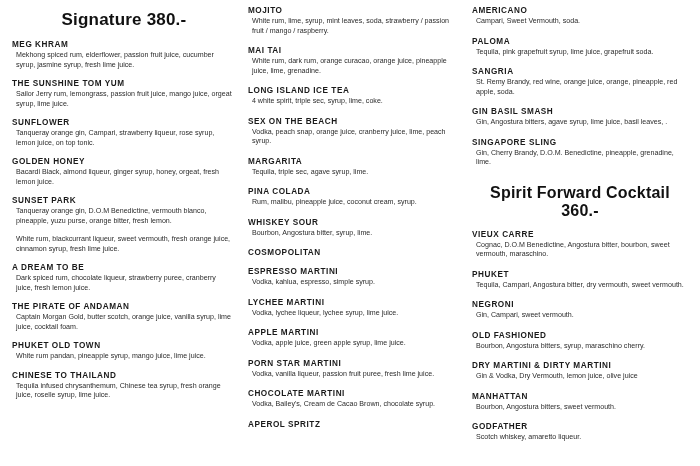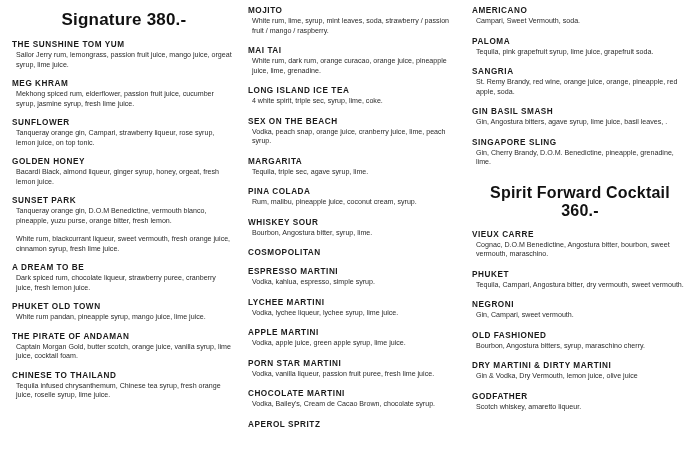--- a/index.html
+++ b/index.html
@@ -68,55 +68,55 @@
 </style>
 </head>
 <body>
 
 <div class="menu">
 
   <div class="col col-1">
     <div class="section-title">Signature 380.-</div>
 
     <div class="item">
+      <div class="item-name">MEG KHRAM</div>
+      <div class="item-desc">Mekhong spiced rum, elderflower, passion fruit juice, cucumber syrup, jasmine syrup, fresh lime juice.</div>
+    </div>
+    <div class="item">
       <div class="item-name">THE SUNSHINE TOM YUM</div>
       <div class="item-desc">Sailor Jerry rum, lemongrass, passion fruit juice, mango juice, orgeat syrup, lime juice.</div>
     </div>
     <div class="item">
-      <div class="item-name">MEG KHRAM</div>
-      <div class="item-desc">Mekhong spiced rum, elderflower, passion fruit juice, cucumber syrup, jasmine syrup, fresh lime juice.</div>
-    </div>
-    <div class="item">
       <div class="item-name">SUNFLOWER</div>
       <div class="item-desc">Tanqueray orange gin, Campari, strawberry liqueur, rose syrup, lemon juice, on top tonic.</div>
     </div>
     <div class="item">
       <div class="item-name">GOLDEN HONEY</div>
       <div class="item-desc">Bacardi Black, almond liqueur, ginger syrup, honey, orgeat, fresh lemon juice.</div>
     </div>
     <div class="item">
       <div class="item-name">SUNSET PARK</div>
       <div class="item-desc">Tanqueray orange gin, D.O.M Benedictine, vermouth blanco, pineapple, yuzu purse, orange bitter, fresh lemon.</div>
     </div>
     <div class="item">
       <div class="item-desc">White rum, blackcurrant liqueur, sweet vermouth, fresh orange juice, cinnamon syrup, fresh lime juice.</div>
     </div>
     <div class="item">
       <div class="item-name">A DREAM TO BE</div>
       <div class="item-desc">Dark spiced rum, chocolate liqueur, strawberry puree, cranberry juice, fresh lemon juice.</div>
     </div>
     <div class="item">
+      <div class="item-name">THE PIRATE OF ANDAMAN</div>
+      <div class="item-desc">Captain Morgan Gold, butter scotch, orange juice, vanilla syrup, lime juice, cocktail foam.</div>
+    </div>
+    <div class="item">
       <div class="item-name">PHUKET OLD TOWN</div>
       <div class="item-desc">White rum pandan, pineapple syrup, mango juice, lime juice.</div>
     </div>
     <div class="item">
-      <div class="item-name">THE PIRATE OF ANDAMAN</div>
-      <div class="item-desc">Captain Morgan Gold, butter scotch, orange juice, vanilla syrup, lime juice, cocktail foam.</div>
-    </div>
-    <div class="item">
       <div class="item-name">CHINESE TO THAILAND</div>
       <div class="item-desc">Tequila infused chrysanthemum, Chinese tea syrup, fresh orange juice, roselle syrup, lime juice.</div>
     </div>
   </div>
 
   <div class="col col-2">
 
     <div class="item">
       <div class="item-name">MOJITO</div>
       <div class="item-desc">White rum, lime, syrup, mint leaves, soda, strawberry / passion fruit / mango / raspberry.</div>
@@ -212,18 +212,22 @@
     </div>
     <div class="item">
       <div class="item-name">OLD FASHIONED</div>
       <div class="item-desc">Bourbon, Angostura bitters, syrup, maraschino cherry.</div>
     </div>
     <div class="item">
       <div class="item-name">DRY MARTINI &amp; DIRTY MARTINI</div>
       <div class="item-desc">Gin &amp; Vodka, Dry Vermouth, lemon juice, olive juice</div>
     </div>
     <div class="item">
+      <div class="item-name">MANHATTAN</div>
+      <div class="item-desc">Bourbon, Angostura bitters, sweet vermouth.</div>
+    </div>
+    <div class="item">
       <div class="item-name">GODFATHER</div>
       <div class="item-desc">Scotch whiskey, amaretto liqueur.</div>
     </div>
   </div>
 
 </div>
 
 </body></html>

